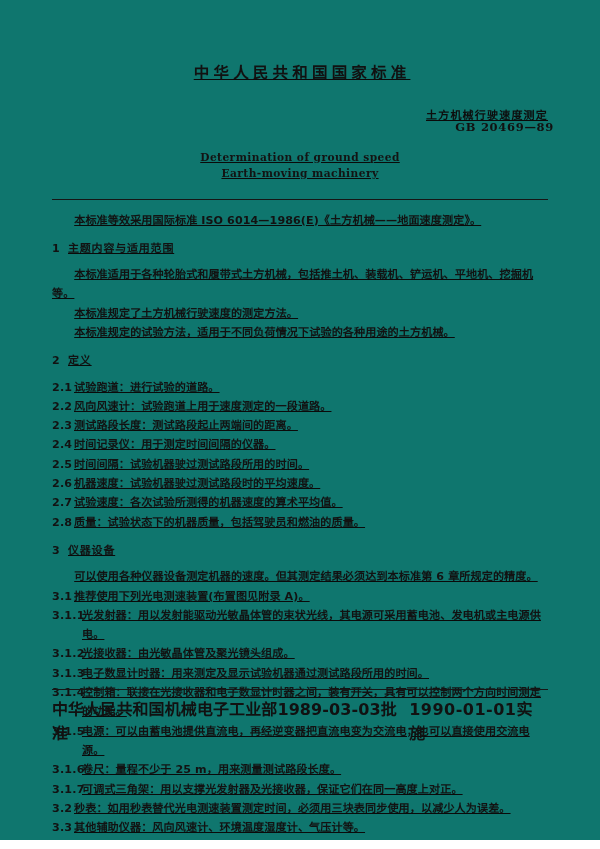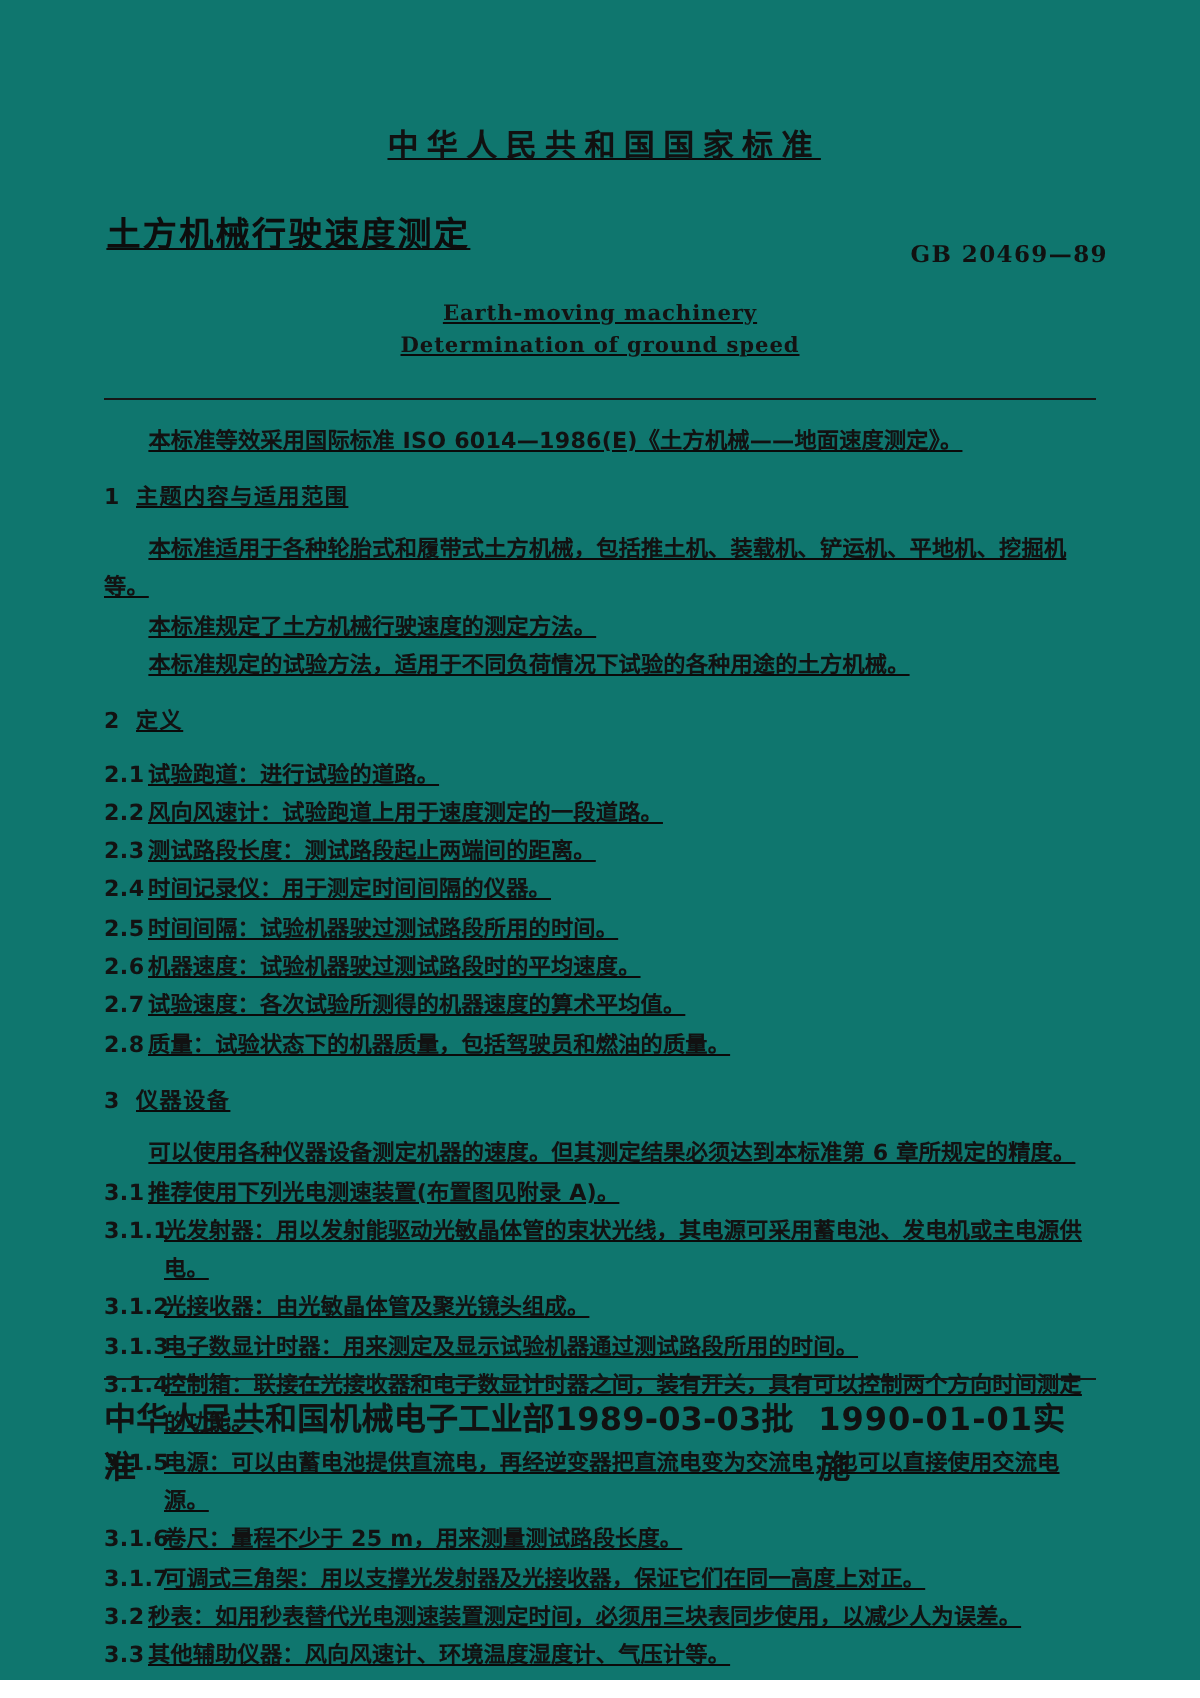--- a/index.html
+++ b/index.html
@@ -39,26 +39,26 @@
     color: #111;
     text-indent: 4.2px;
   }
 
   .title-row {
     position: relative;
     margin-top: 28px;
     height: 26px;
   }
   .doc-title {
-    font-size: 17px;
+    font-size: 11px;
     font-weight: bold;
     letter-spacing: 1.2px;
     line-height: 1;
     color: #0d0d0d;
-    text-align: left;
+    text-align: right;
     text-indent: 1.2px;
   }
   .std-number {
     position: absolute;
     right: -6px;
     bottom: 2px;
     font-family: "DejaVu Serif", "Liberation Serif", serif;
     font-size: 11.5px;
     font-weight: bold;
     letter-spacing: 0.7px;
@@ -161,22 +161,22 @@
 
   <div class="masthead">
     <div class="national-standard-line">中华人民共和国国家标准</div>
 
     <div class="title-row">
       <div class="doc-title">土方机械行驶速度测定</div>
       <div class="std-number">GB 20469—89</div>
     </div>
 
     <div class="en-title">
+      <div>Determination of ground speed</div>
       <div>Earth-moving machinery</div>
-      <div>Determination of ground speed</div>
     </div>
   </div>
 
   <hr class="rule rule-top">
 
   <div class="body-content">
 
     <p class="para">本标准等效采用国际标准 ISO 6014—1986(E)《土方机械——地面速度测定》。</p>
 
     <h2 class="sec-head">

